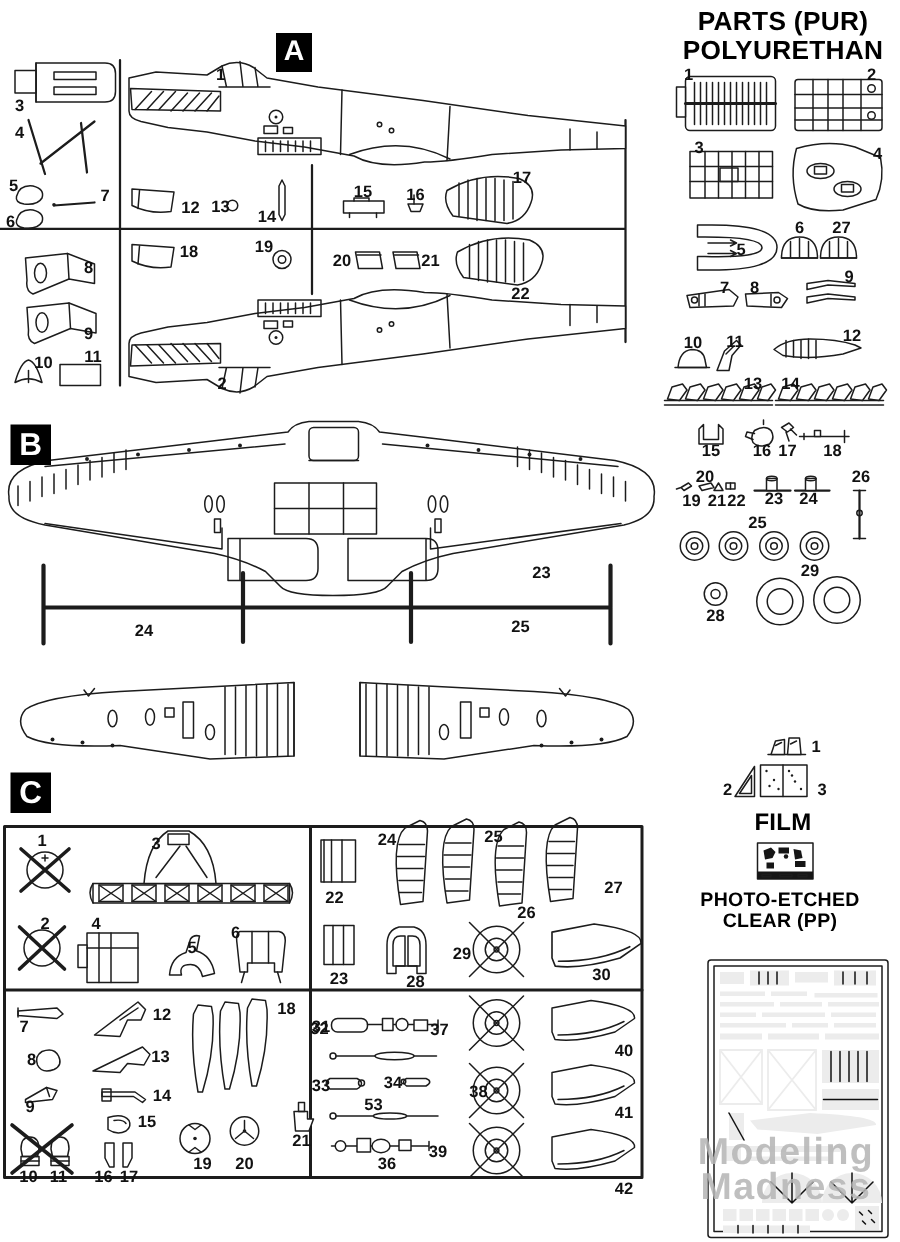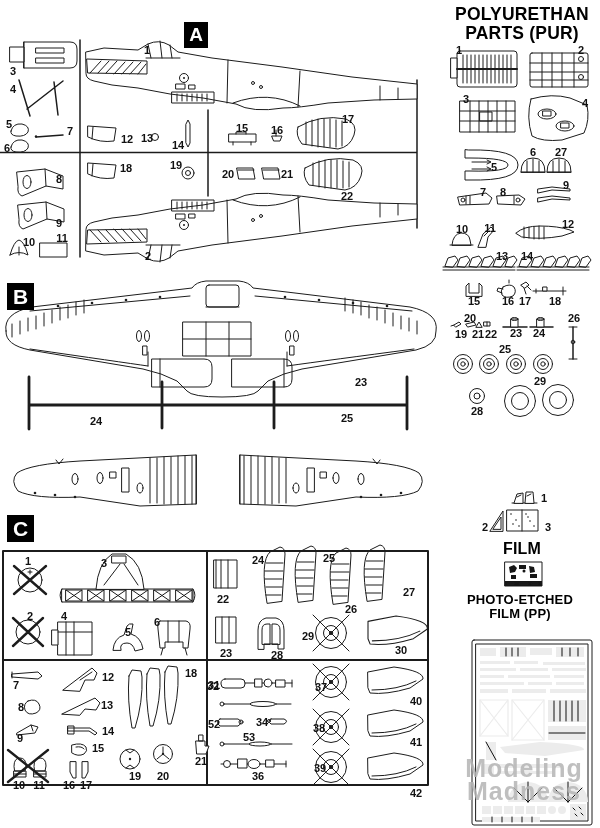--- a/index.html
+++ b/index.html
@@ -454,27 +454,27 @@
     </g>
   </g>
 </g>
 </svg>
 
 <div class="marker" style="left:184px;top:22px;width:24px;height:26px;font-size:19px">A</div>
 <div class="marker" style="left:7px;top:283px;width:27px;height:27px;font-size:21px">B</div>
 <div class="marker" style="left:7px;top:515px;width:27px;height:27px;font-size:21px">C</div>
 
 <div class="rtitle" style="left:446px;top:5px;width:152px;font-size:17.5px">
+  <div>PARTS (PUR)</div>
   <div>POLYURETHAN</div>
-  <div>PARTS (PUR)</div>
 </div>
 <div class="rtitle" style="left:446px;top:540px;width:152px;font-size:16px">FILM</div>
 <div class="rtitle" style="left:440px;top:593px;width:160px;font-size:13px">
   <div>PHOTO-ETCHED</div>
-  <div>FILM (PP)</div>
+  <div>CLEAR (PP)</div>
 </div>
 
 <div class="wm">
   <div>Modeling</div>
   <div>Madness</div>
 </div>
 
 <span class="pn" style="left:147px;top:50px">1</span>
 <span class="pn" style="left:148px;top:256px">2</span>
 <span class="pn" style="left:13px;top:71px">3</span>
@@ -527,27 +527,27 @@
 <span class="pn" style="left:226px;top:653px">23</span>
 <span class="pn" style="left:258px;top:560px">24</span>
 <span class="pn" style="left:329px;top:558px">25</span>
 <span class="pn" style="left:351px;top:609px">26</span>
 <span class="pn" style="left:409px;top:592px">27</span>
 <span class="pn" style="left:277px;top:655px">28</span>
 <span class="pn" style="left:308px;top:636px">29</span>
 <span class="pn" style="left:401px;top:650px">30</span>
 <span class="pn" style="left:214px;top:685px">31</span>
 <span class="pn" style="left:213px;top:686px">32</span>
-<span class="pn" style="left:214px;top:724px">52</span>
+<span class="pn" style="left:214px;top:724px">33</span>
 <span class="pn" style="left:262px;top:722px">34</span>
 <span class="pn" style="left:249px;top:737px">53</span>
 <span class="pn" style="left:258px;top:776px">36</span>
-<span class="pn" style="left:321px;top:687px">37</span>
+<span class="pn" style="left:293px;top:687px">37</span>
 <span class="pn" style="left:319px;top:728px">38</span>
-<span class="pn" style="left:320px;top:768px">39</span>
+<span class="pn" style="left:292px;top:768px">39</span>
 <span class="pn" style="left:416px;top:701px">40</span>
 <span class="pn" style="left:416px;top:742px">41</span>
 <span class="pn" style="left:416px;top:793px">42</span>
 
 <span class="pn" style="left:459px;top:50px">1</span>
 <span class="pn" style="left:581px;top:50px">2</span>
 <span class="pn" style="left:466px;top:99px">3</span>
 <span class="pn" style="left:585px;top:103px">4</span>
 <span class="pn" style="left:494px;top:167px">5</span>
 <span class="pn" style="left:533px;top:152px">6</span>

